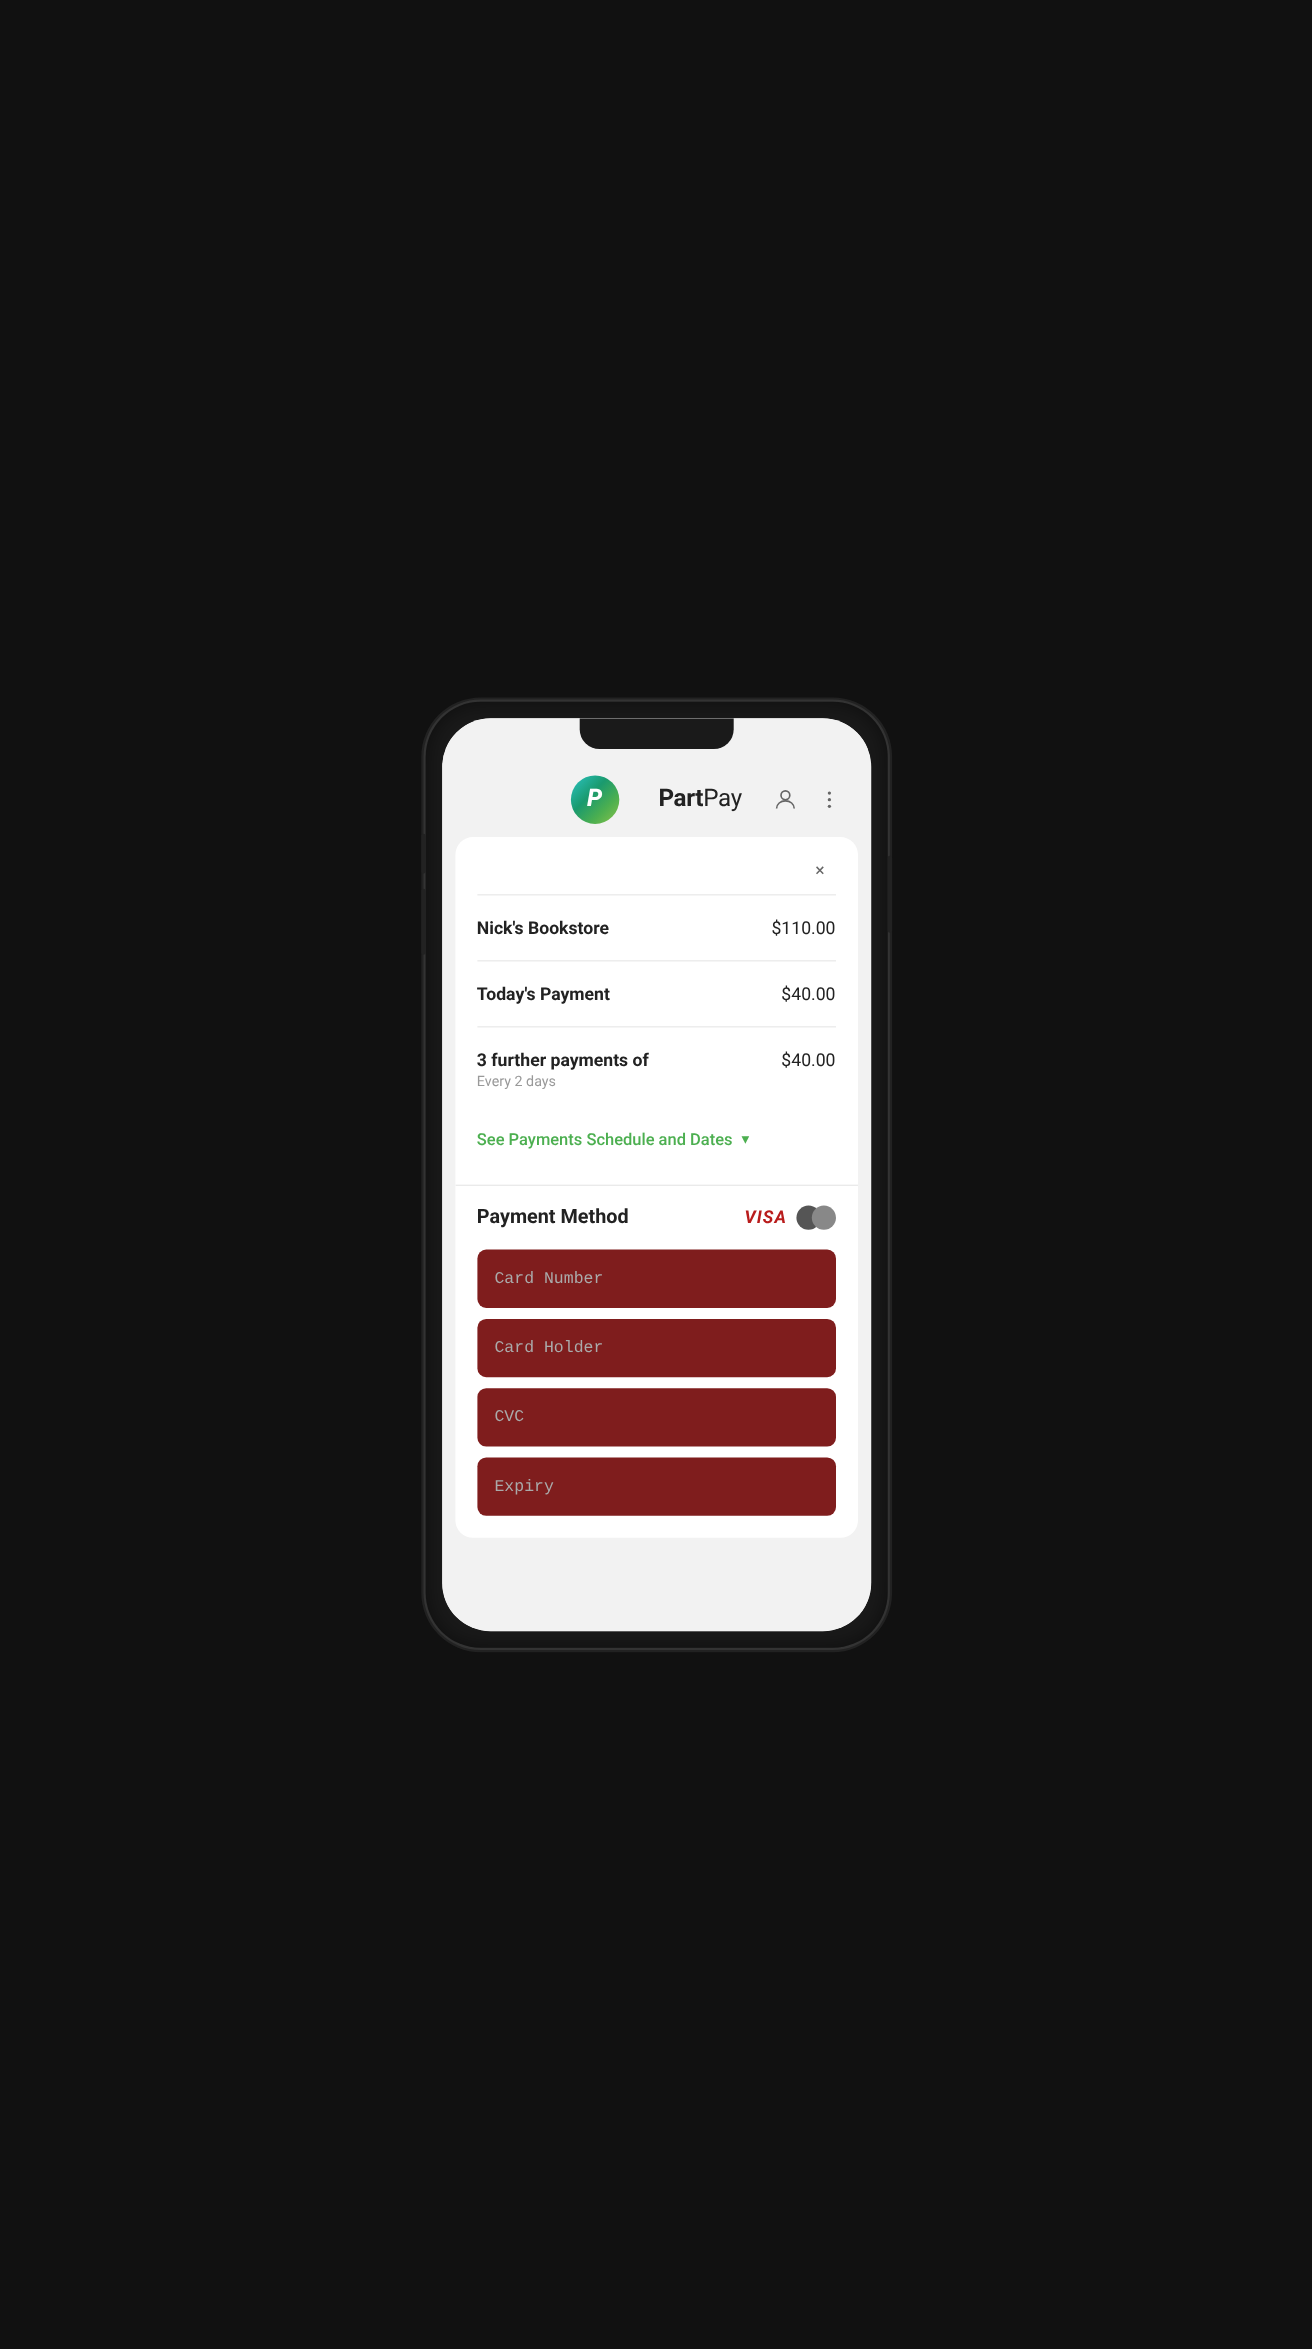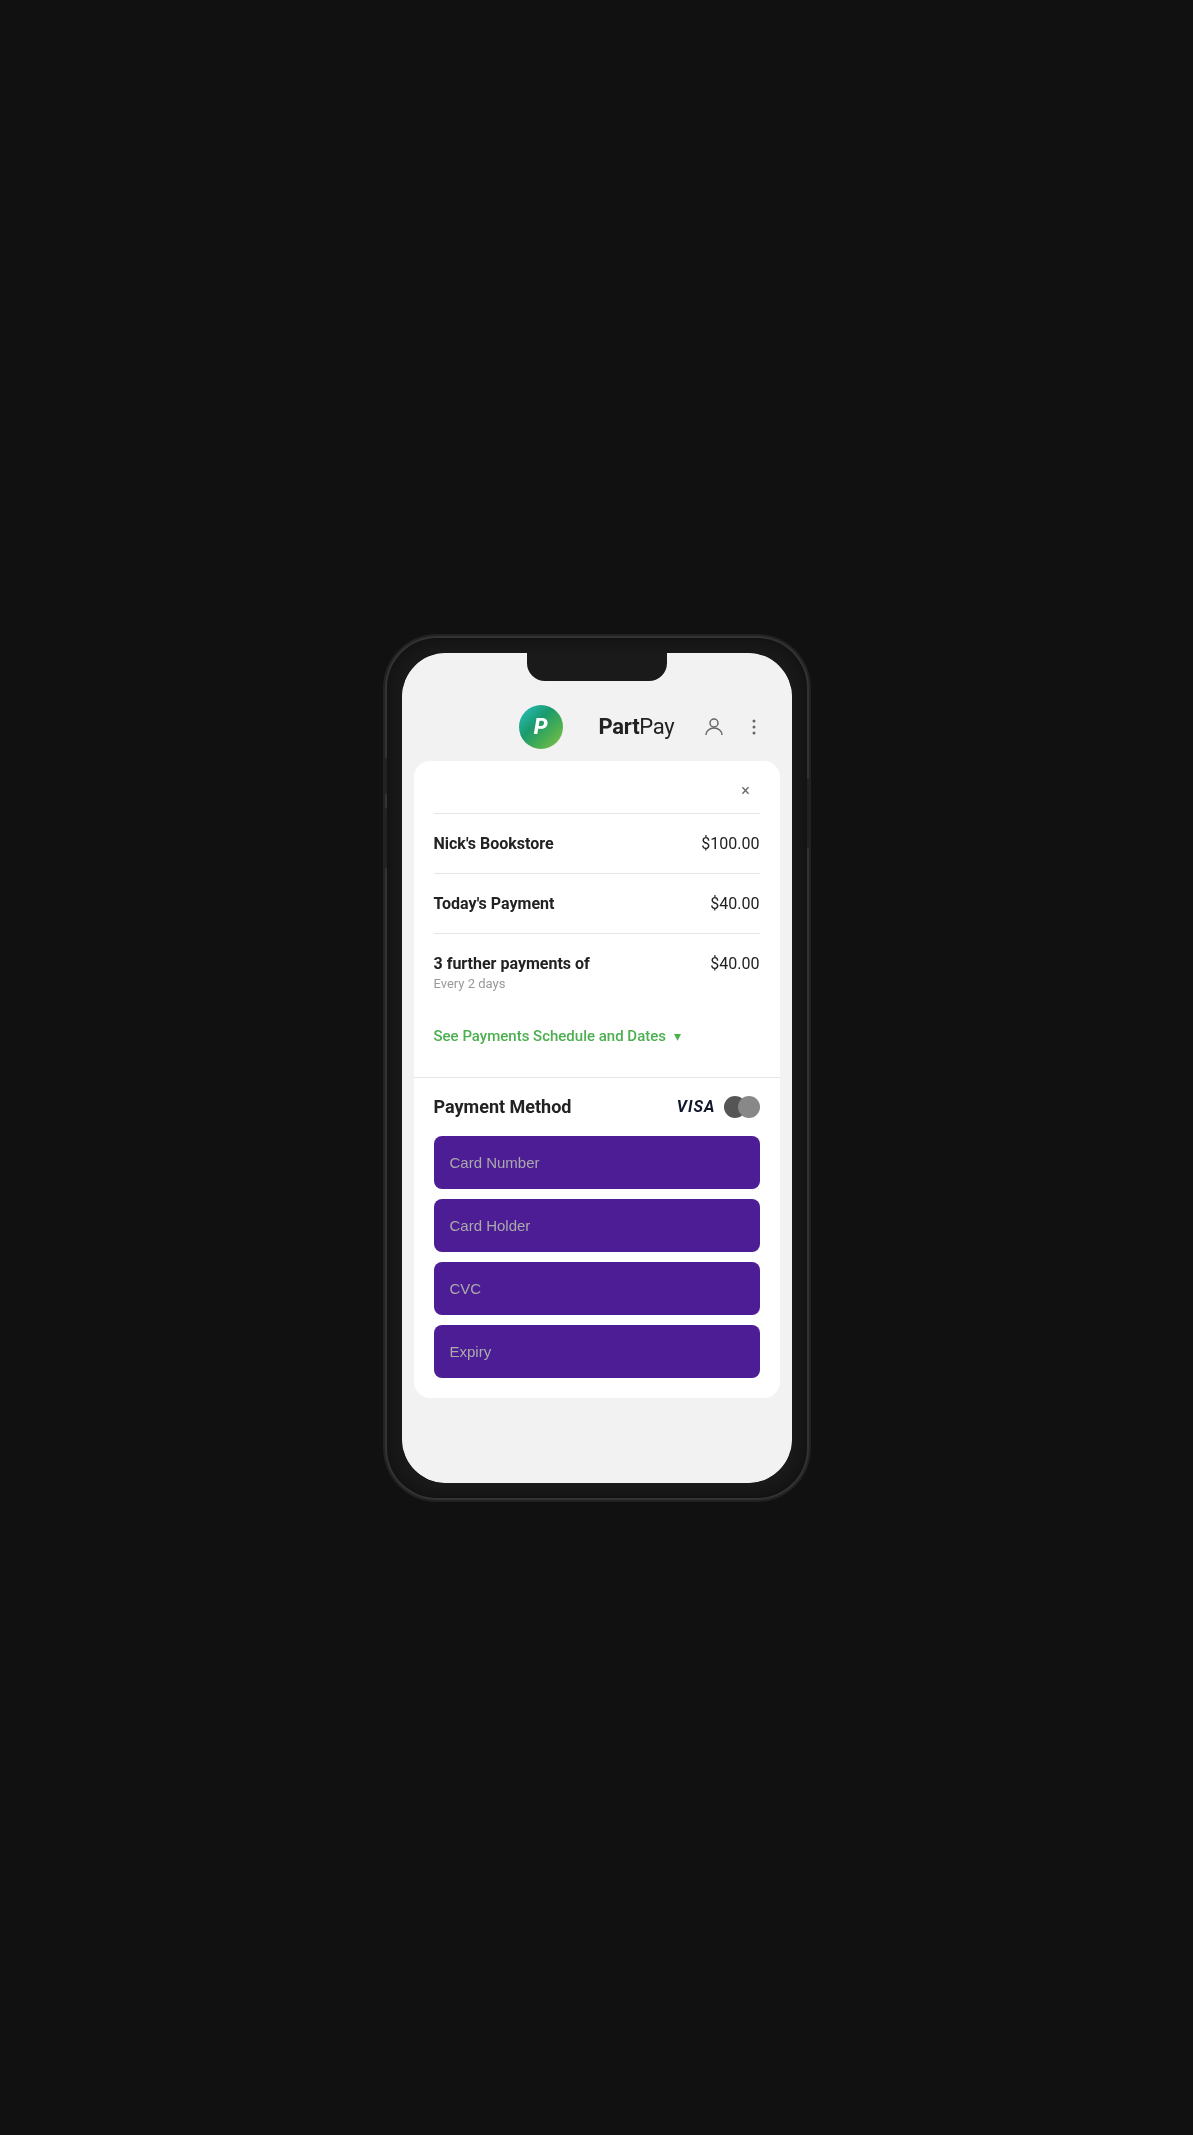--- a/index.html
+++ b/index.html
@@ -220,21 +220,21 @@
 
     .card-icons {
       display: flex;
       align-items: center;
       gap: 8px;
     }
 
     .visa-text {
       font-size: 16px;
       font-weight: 700;
-      color: #0f172a;
+      color: #b91c1c;
       letter-spacing: 1px;
       font-style: italic;
     }
 
     .mastercard-icon {
       display: flex;
       align-items: center;
     }
 
     .mc-circle-left {
@@ -255,26 +255,27 @@
     .form-fields {
       padding: 0 20px 20px;
       display: flex;
       flex-direction: column;
       gap: 10px;
     }
 
     .field-input {
       width: 100%;
       padding: 18px 16px;
-      background: #4c1d95;
+      background: #7f1d1d;
       border: none;
       border-radius: 8px;
       font-size: 15px;
       color: #999;
       outline: none;
+      font-family: Liberation Mono, monospace;
     }
 
     .field-input::placeholder {
       color: #aaa;
     }
   </style>
 </head>
 <body>
 
 <div class="phone-outer">
@@ -315,21 +316,21 @@
       <div class="card">
 
         <div class="close-row">
           <div class="close-btn">×</div>
         </div>
 
         <div class="divider"></div>
 
         <div class="row-item">
           <span class="row-label">Nick's Bookstore</span>
-          <span class="row-value">$100.00</span>
+          <span class="row-value">$110.00</span>
         </div>
 
         <div class="divider"></div>
 
         <div class="row-item">
           <span class="row-label">Today's Payment</span>
           <span class="row-value">$40.00</span>
         </div>
 
         <div class="divider"></div>

